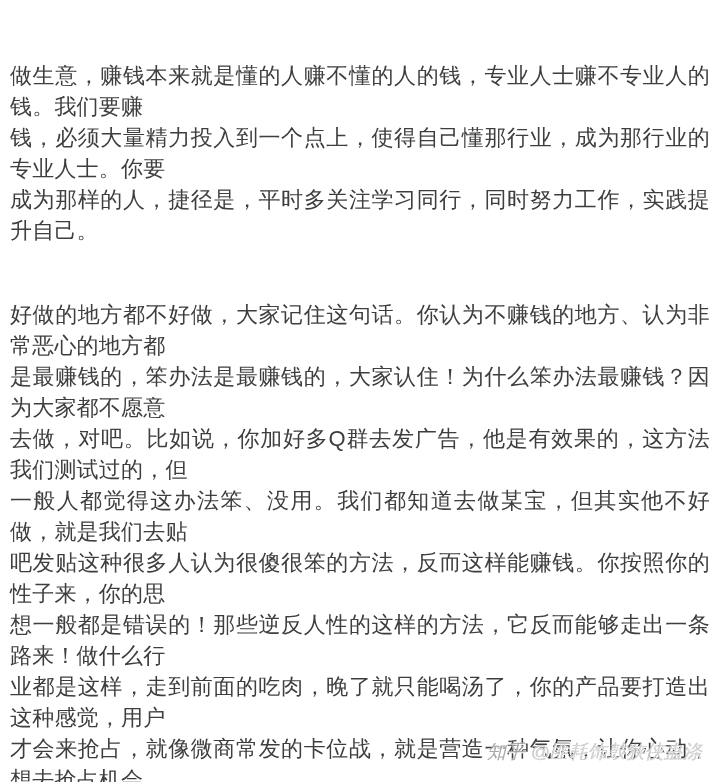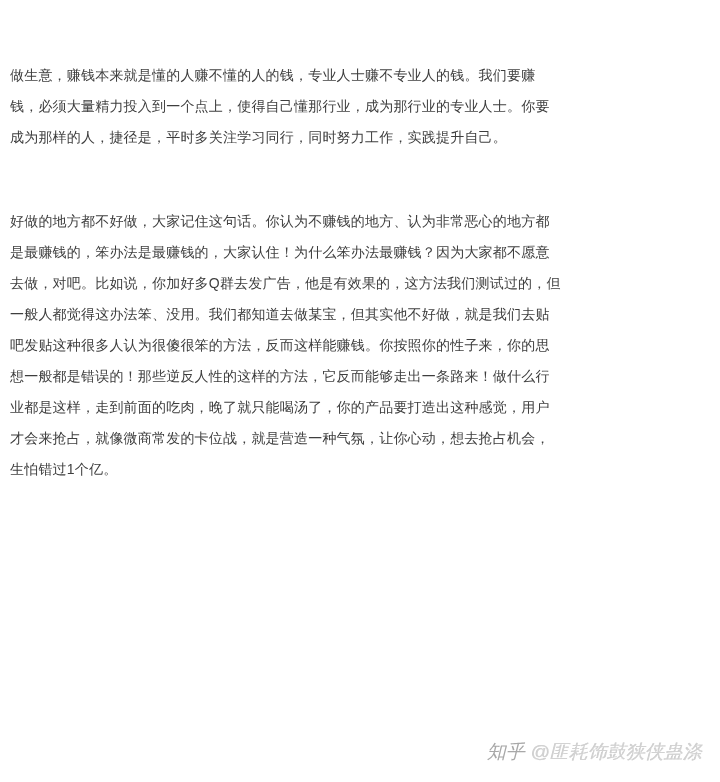--- a/index.html
+++ b/index.html
@@ -15,21 +15,21 @@
     background:var(--bg);
     position:relative;
     overflow:hidden;
     font-family:"Liberation Sans","DejaVu Sans",sans-serif;
   }
   .article{
     padding:0 10px;
     width:720px;
   }
   .para{
-    font-size:14px;
+    font-size:22px;
     line-height:31px;
     color:var(--text-color);
     white-space:pre-line;
     letter-spacing:0.2px;
     text-align:justify;
   }
   .para-1{padding-top:60px;}
   .para-2{margin-top:53px;}
   .watermark{
     position:absolute;

